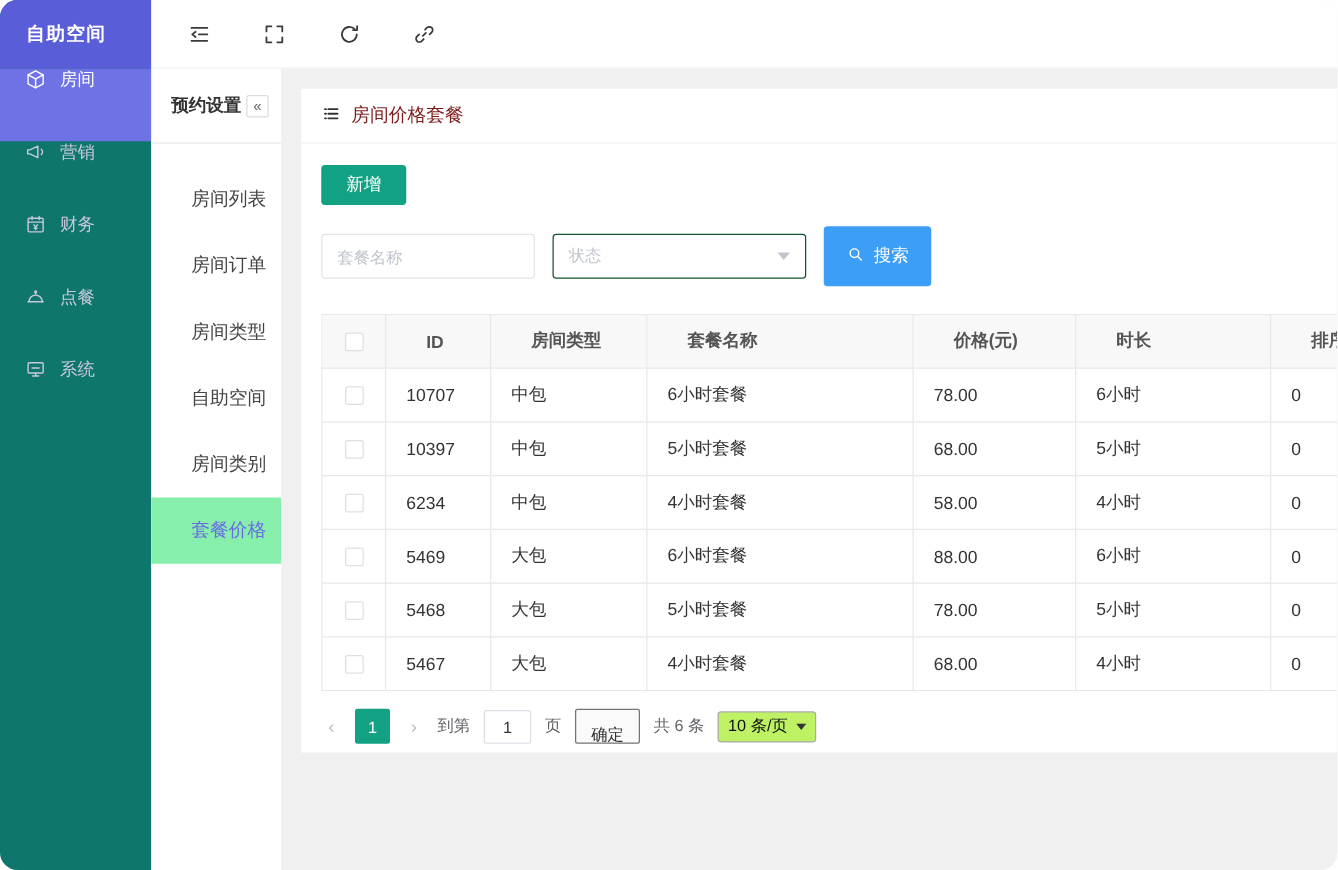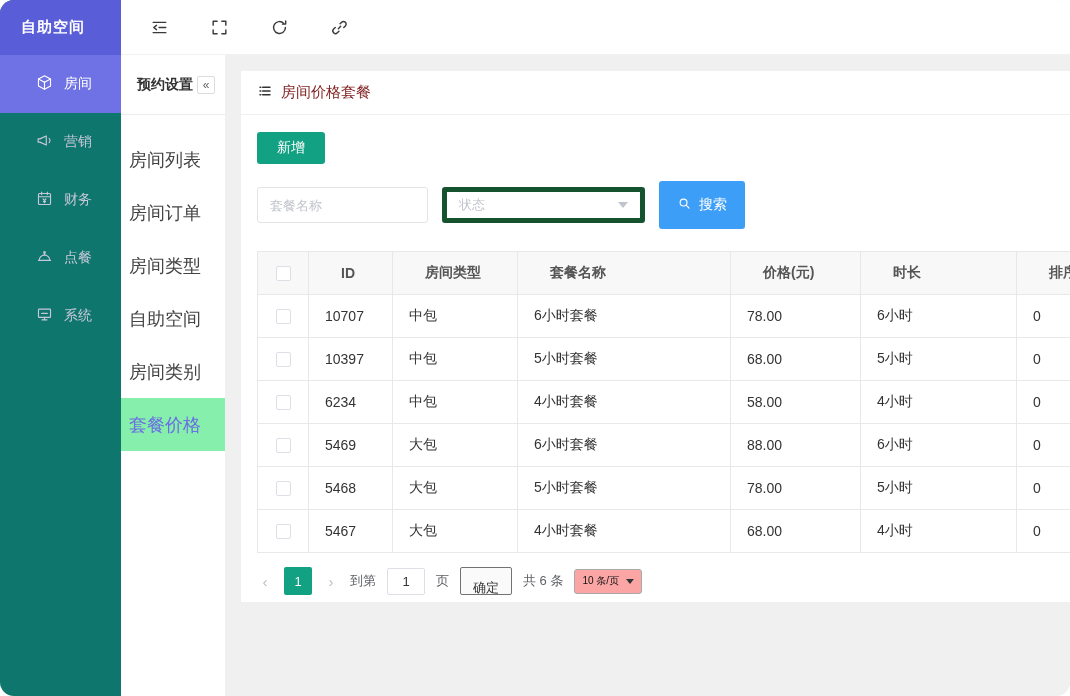--- a/index.html
+++ b/index.html
@@ -15,22 +15,22 @@
   }
 
   
   .primary-sidebar { width:121px; flex-shrink:0; background:#0f766e; color:#c7c8da; }
   .logo {
     height:55px; background:#5a5dd8; color:#fff;
     font-weight:bold; font-size:15px; letter-spacing:1px;
     display:flex; align-items:center; padding-left:21px;
   }
   .p-item {
-    height:58px; display:flex; align-items:center; gap:11px;
-    padding-left:36px; font-size:14px; cursor:pointer;
+    height:58px; display:flex; gap:11px;
+    padding-left:20px; font-size:14px; cursor:pointer;
   }
   .p-item.active { background:#6e72e4; color:#ffffff; }
   .p-item svg { width:17px; height:17px; flex-shrink:0; }
 
   
   .main-col { flex:1; display:flex; flex-direction:column; min-width:0; }
   .topbar {
     height:55px; background:#fff; flex-shrink:0;
     display:flex; align-items:center; padding-left:28px; gap:40px;
     border-bottom:1px solid #f1f1f1;
@@ -46,22 +46,22 @@
     height:60px; display:flex; align-items:center; justify-content:space-between;
     padding:0 10px 0 16px; border-bottom:1px solid #ececec;
     font-size:14px; font-weight:bold; color:#333;
   }
   .collapse-btn {
     width:18px; height:18px; border:1px solid #ddd; border-radius:2px; background:#fff;
     font-size:12px; line-height:16px; color:#666; text-align:center; cursor:pointer;
   }
   .ss-nav { padding-top:18px; }
   .ss-item {
-    height:53px; display:flex; align-items:center; padding-left:8px;
-    font-size:18px; color:#444; cursor:pointer;
+    height:53px; display:flex; align-items:center; padding-left:32px;
+    font-size:15px; color:#444; cursor:pointer;
   }
   .ss-item.active { background:#86efac; color:#6a6ee2; }
 
   
   .content { flex:1; min-width:0; padding:16px 0 0 16px; overflow:hidden; background:#f0f0f0; }
   .card { background:#fff; height:531px; overflow:hidden; }
   .card-title {
     height:44px; display:flex; align-items:center; gap:8px;
     padding:0 16px; border-bottom:1px solid #f0f0f0;
     font-size:15px; color:#7f1d1d;
@@ -76,21 +76,21 @@
     font-family:inherit;
   }
 
   .filter-row { display:flex; align-items:center; gap:14px; margin-bottom:22px; }
   .input-name {
     width:171px; height:36px; border:1px solid #e4e4e4; border-radius:3px;
     padding:0 12px; font-size:13px; color:#333; outline:none; font-family:inherit;
   }
   .input-name::placeholder { color:#c0c4cc; }
   .select-status {
-    width:203px; height:36px; border:5px solid #14532d; border-radius:3px;
+    width:203px; height:36px; border:1px solid #14532d; border-radius:3px;
     display:flex; align-items:center; justify-content:space-between;
     padding:0 12px; font-size:13px; color:#c0c4cc; cursor:pointer; background:#fff;
   }
   .caret-down {
     width:0; height:0; border-left:5px solid transparent; border-right:5px solid transparent;
     border-top:6px solid #c0c4cc;
   }
   .btn-search {
     background:#3d9ef7; color:#fff; border:none; border-radius:3px;
     height:48px; padding:0 18px; font-size:14px; cursor:pointer;
@@ -119,22 +119,22 @@
   }
   .goto-input {
     width:38px; height:27px; border:1px solid #dcdfe6; border-radius:2px;
     text-align:center; font-size:13px; color:#333; outline:none; font-family:inherit;
   }
   .btn-confirm {
     height:28px; padding:11px 12px; border:1px solid #737373; background:#fafafa;
     border-radius:2px; font-size:13px; color:#333; cursor:pointer; font-family:Liberation Mono, monospace;
   }
   .per-page {
-    height:25px; border:1px solid #a9a9a9; border-radius:3px; background:#fca5a5;
-    display:flex; align-items:center; gap:7px; padding:0 7px; font-size:10px; color:#111; cursor:pointer;
+    height:25px; border:1px solid #a9a9a9; border-radius:3px; background:#bef264;
+    display:flex; align-items:center; gap:7px; padding:0 7px; font-size:13px; color:#111; cursor:pointer;
   }
   .caret-small {
     width:0; height:0; border-left:4px solid transparent; border-right:4px solid transparent;
     border-top:5px solid #333;
   }
 </style>
 </head>
 <body>
 
 <div class="window">

